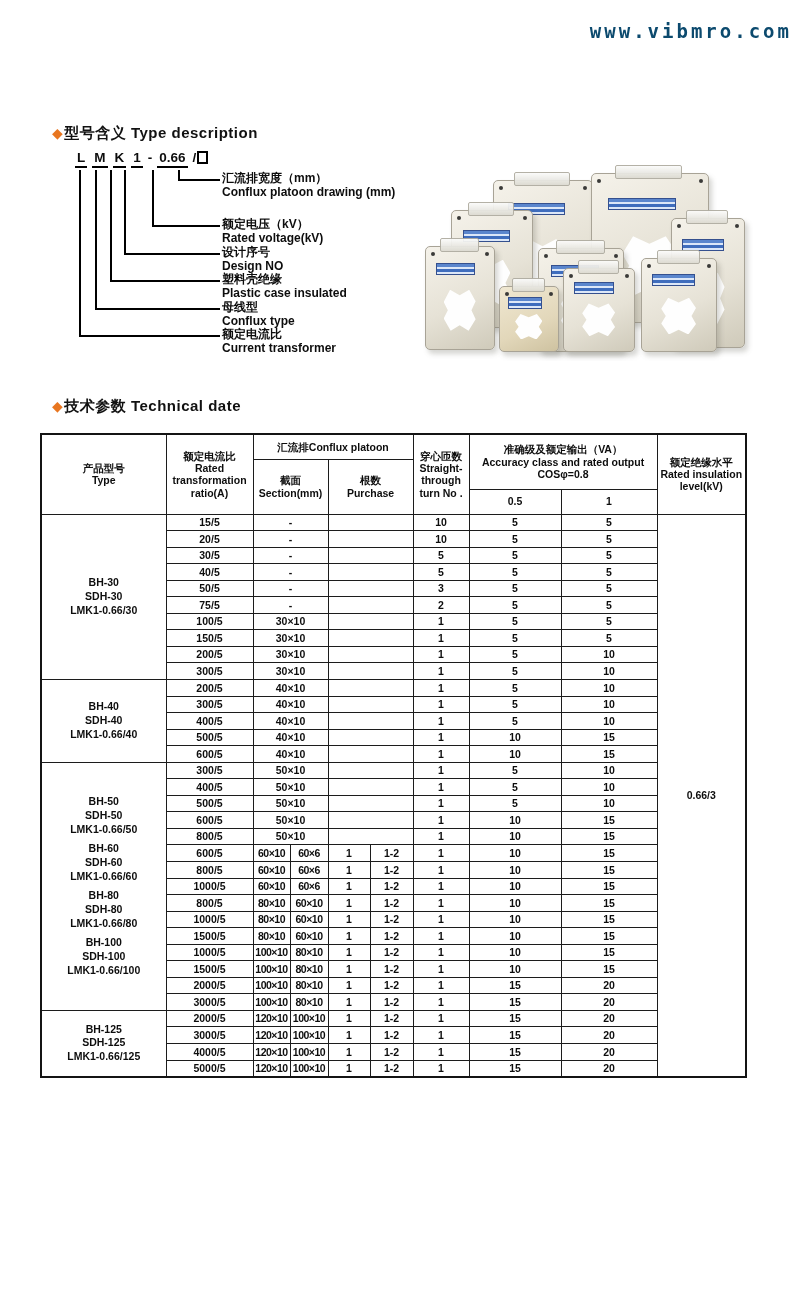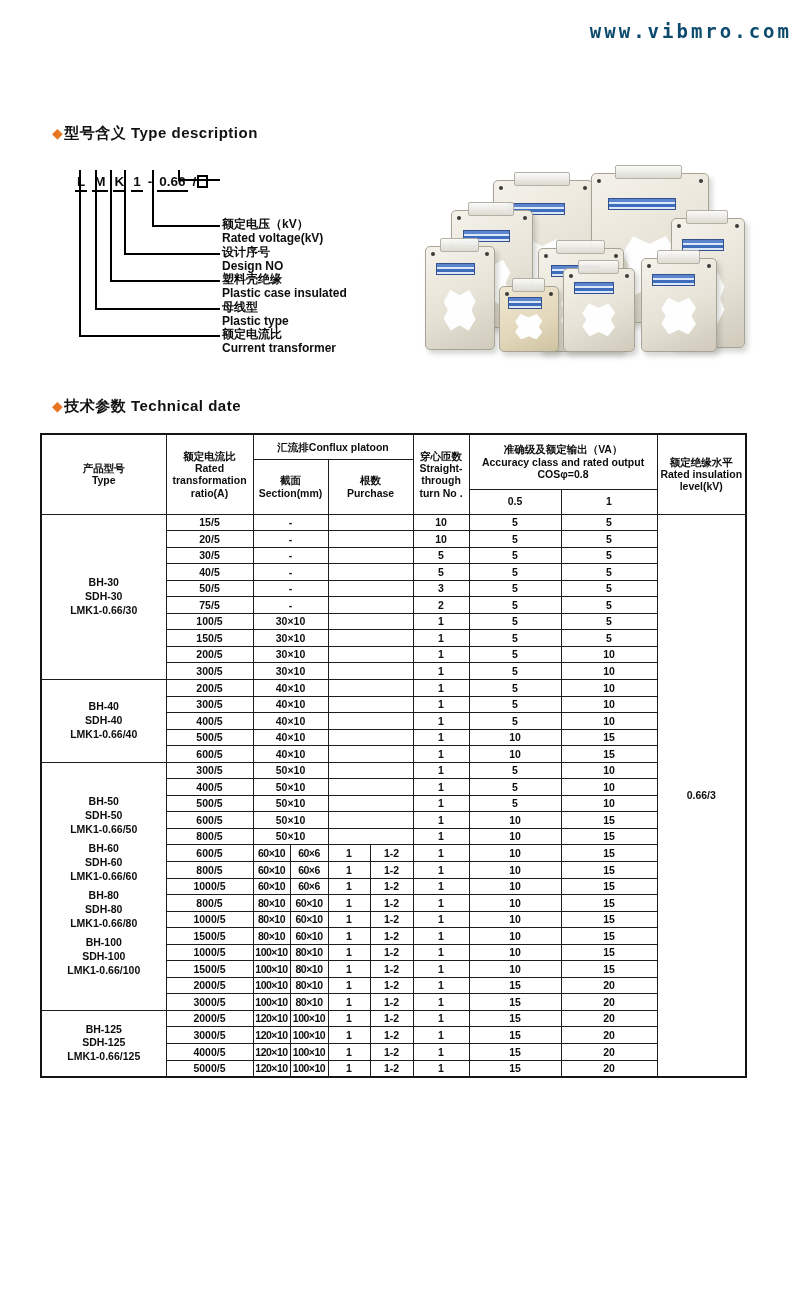--- a/index.html
+++ b/index.html
@@ -16,21 +16,21 @@
     font-size:19px; letter-spacing:3px; color:#0c4a6e; font-weight:bold;
   }
   
   .title-zh { position:absolute; left:57px; top:52px; font-size:21px; font-weight:bold; color:#e2600a; letter-spacing:1px;}
   .title-zh .paren { font-size:14px; letter-spacing:0; }
   .title-en { position:absolute; left:57px; top:86px; font-size:15px; font-weight:bold; color:#ee7410; letter-spacing:0.5px;}
   .sec-head { position:absolute; font-size:15px; font-weight:bold; color:#111; letter-spacing:0.5px;}
   .sec-head .diamond { color:#e87620; font-size:14px; margin-right:1px; }
   
   .ladder-layer { position:absolute; left:0; top:0; width:800px; height:420px; pointer-events:none; }
-  .model { position:absolute; left:75px; top:150px; font-size:13.5px; font-weight:bold; letter-spacing:0;margin-top:24px; }
+  .model { position:absolute; left:75px; top:150px; font-size:13.5px; font-weight:bold; letter-spacing:0; }
   .model span { display:inline-block; }
   .model .u { border-bottom:2px solid #000; padding:0 2px 1px 2px; margin-right:5px; }
   .model .plain { margin-right:5px; }
   .model .box { width:11px; height:13px; border:2px solid #000; vertical-align:-2px; margin-left:1px; }
   .conn { position:absolute; border-left:2px solid #000; border-bottom:2px solid #000; }
   .lad { position:absolute; left:222px; font-size:12px; font-weight:bold; line-height:13.5px; white-space:nowrap; }
   
   .photo { position:absolute; left:413px; top:158px; width:335px; height:196px; }
   .ct { position:absolute; border:1px solid #a8a396; border-radius:5px;
         background:linear-gradient(155deg,#f5f2ea 0%,#e6e2d6 55%,#cfcaba 100%);
@@ -69,39 +69,43 @@
 
 
   <div class="sec-head" style="left:52px; top:124px;"><span class="diamond">◆</span><span>型号含义 Type description</span></div>
 
   <div class="ladder-layer">
     <div class="model">
       <span class="u">L</span><span class="u">M</span><span class="u">K</span><span class="u">1</span><span class="plain">-</span><span class="u">0.66</span><span class="plain" style="margin-right:0">/</span><span class="box"></span>
     </div>
 
   <div class="conn" style="left: 178px; top: 170px; width: 42px; height: 11px;"></div>
+      <div class="lad" style="top: 172px;">
+        <div>汇流排宽度（mm）</div>
+        <div>Conflux platoon drawing (mm)</div>
+      </div>
       <div class="conn" style="left: 152px; top: 170px; width: 68px; height: 57px;"></div>
       <div class="lad" style="top: 218px;">
         <div>额定电压（kV）</div>
         <div>Rated voltage(kV)</div>
       </div>
       <div class="conn" style="left: 124px; top: 170px; width: 96px; height: 85px;"></div>
       <div class="lad" style="top: 246px;">
         <div>设计序号</div>
         <div>Design NO</div>
       </div>
       <div class="conn" style="left: 110px; top: 170px; width: 110px; height: 112px;"></div>
       <div class="lad" style="top: 273px;">
         <div>塑料壳绝缘</div>
         <div>Plastic case insulated</div>
       </div>
       <div class="conn" style="left: 95px; top: 170px; width: 125px; height: 140px;"></div>
       <div class="lad" style="top: 301px;">
         <div>母线型</div>
-        <div>Plastic type</div>
+        <div>Conflux type</div>
       </div>
       <div class="conn" style="left: 79px; top: 170px; width: 141px; height: 167px;"></div>
       <div class="lad" style="top: 328px;">
         <div>额定电流比</div>
         <div>Current transformer</div>
       </div>
     </div>
 
   <div class="photo">
     <div class="ct" style="left:80px;top:22px;width:100px;height:140px;z-index:1;">

